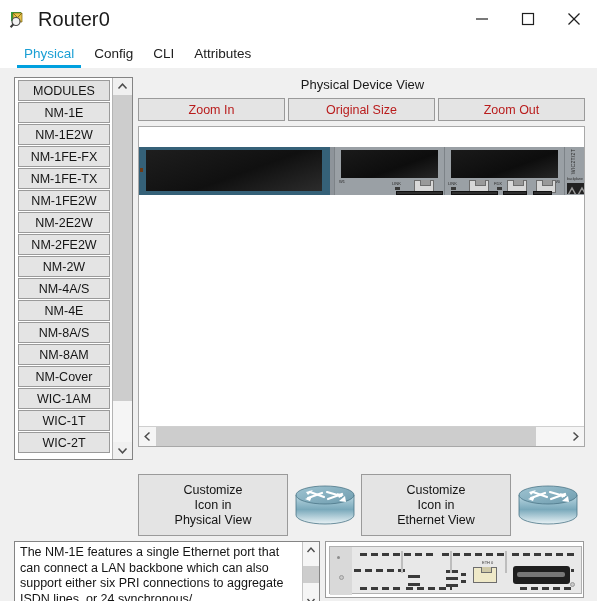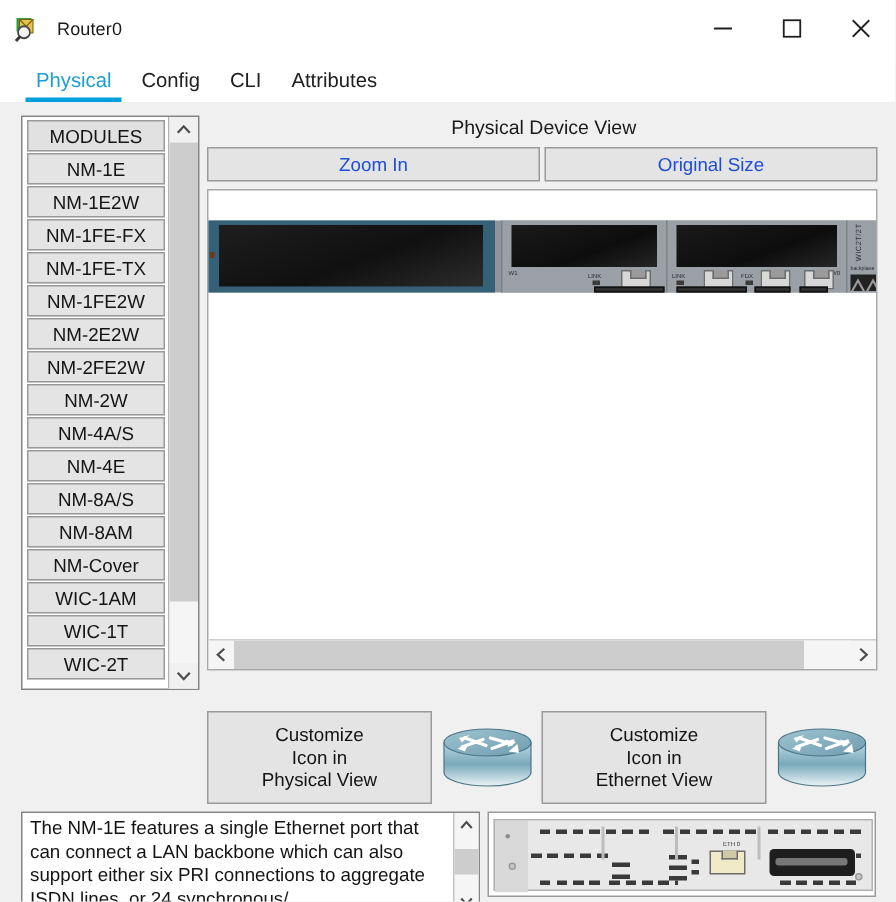--- a/index.html
+++ b/index.html
@@ -19,21 +19,21 @@
     align-items: center;
     position: relative;
   }
   #app-icon {
     width: 20px; height: 20px;
     margin-left: 9px; margin-right: 9px;
     position: relative;
     flex: none;
   }
   #win-title {
-    font-size: 12px;
+    font-size: 20px;
     color: #1a1a1a;
     letter-spacing: .1px;
   }
   #win-controls {
     position: absolute; right: 0; top: 0;
     height: 38px; display: flex;
   }
   .wbtn {
     width: 46px; height: 38px;
     display: flex; align-items: center; justify-content: center;
@@ -129,21 +129,21 @@
   #zoom-row {
     position:absolute; left: 138px; top: 30px;
     width: 447px; display:flex; gap: 3px;
   }
   .zbtn {
     flex: 1;
     height: 23px;
     background: #e4e4e4;
     border: 1px solid #9a9a9a;
     display:flex; align-items:center; justify-content:center;
-    font-size: 12.5px; color:#1d4ed8;
+    font-size: 12.5px; color:#b91c1c;
   }
 
   #device-view {
     position:absolute; left: 138px; top: 58px;
     width: 447px; height: 321px;
     background: #ffffff;
     border: 1px solid #a8a8a8;
     overflow: hidden;
   }
 
@@ -363,20 +363,21 @@
           </svg>
       </div>
     </div>
   </div>
 
   <div id="pdv-title">Physical Device View</div>
 
   <div id="zoom-row">
     <div class="zbtn">Zoom In</div>
     <div class="zbtn">Original Size</div>
+    <div class="zbtn">Zoom Out</div>
   </div>
 
   <div id="device-view">
 
     <div id="router-img">
 
       <div class="slot-blue">
         <div class="dot"></div>
         <div class="screen"></div>
       </div>

